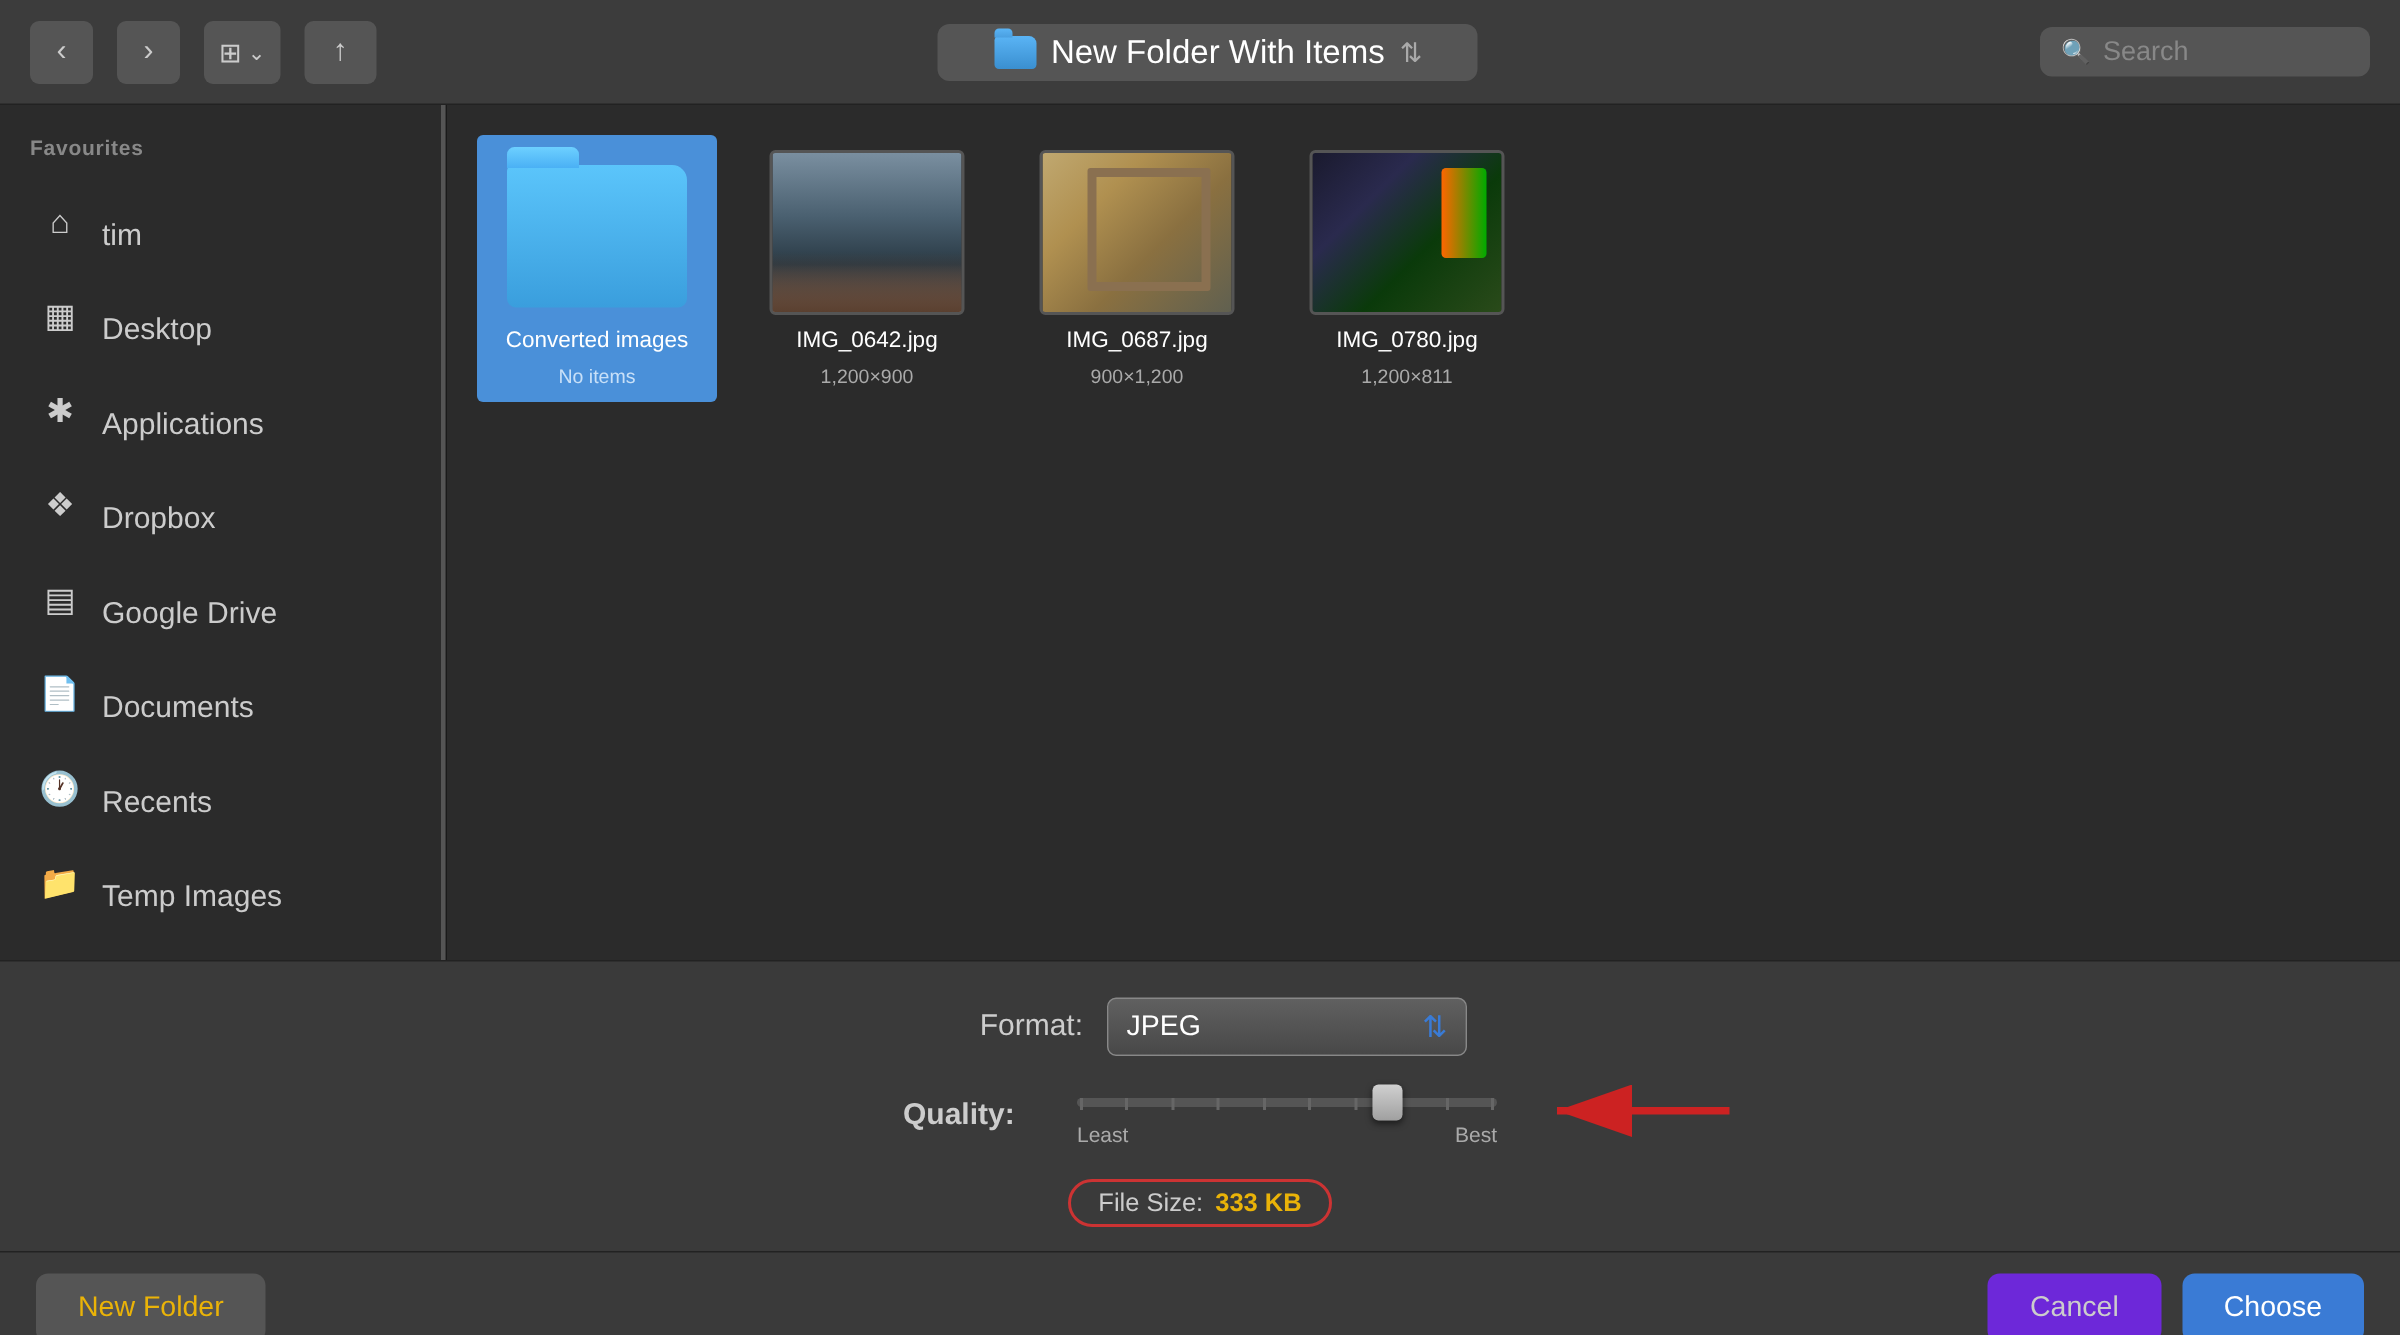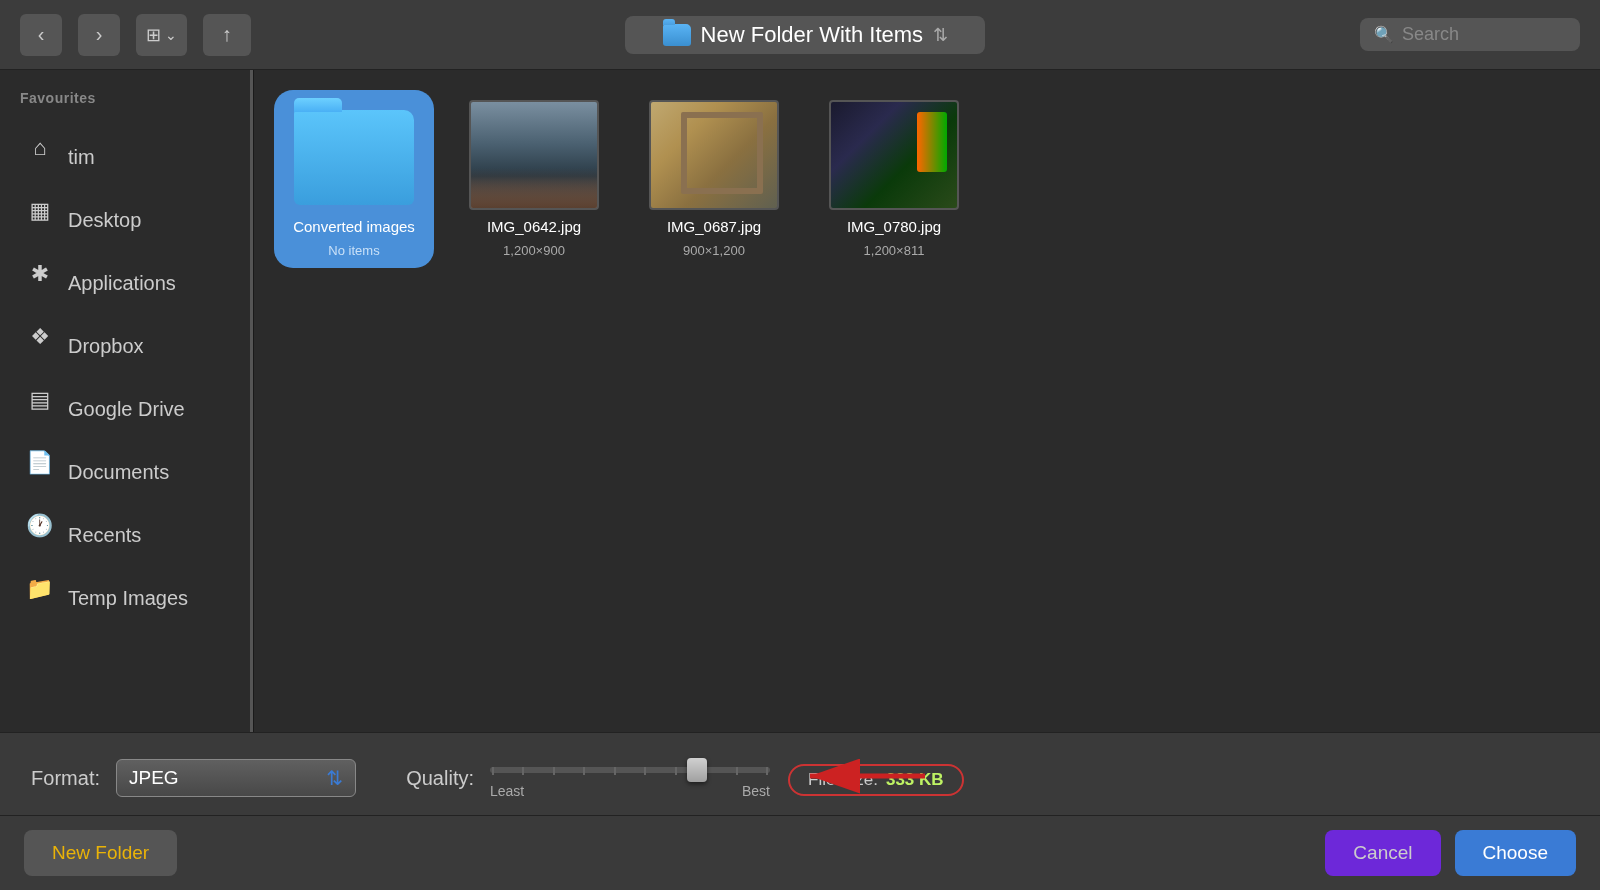--- a/index.html
+++ b/index.html
@@ -126,21 +126,21 @@
 
     
     .main-area {
       display: flex;
       flex: 1;
       background: #2b2b2b;
     }
 
     
     .sidebar {
-      width: 254px;
+      width: 298px;
       background: #2b2b2b;
       border-right: 1px solid #1a1a1a;
       padding: 20px 0;
       flex-shrink: 0;
       position: relative;
     }
     .sidebar-section-title {
       color: #888;
       font-size: 14px;
       font-weight: 600;
@@ -198,21 +198,21 @@
       flex-direction: column;
       align-items: center;
       gap: 8px;
       cursor: pointer;
       padding: 10px;
       border-radius: 8px;
       width: 160px;
     }
     .file-item.selected {
       background: #4a90d9;
-      border-radius: 19px;
+      border-radius: 4px;
     }
     .folder-thumb {
       width: 130px;
       height: 110px;
       position: relative;
     }
     .folder-thumb-icon {
       width: 120px;
       height: 95px;
       background: linear-gradient(180deg, #5bc5fb 0%, #3a9edd 100%);
@@ -288,21 +288,21 @@
 
     
     .bottom-panel {
       background: #3a3a3a;
       border-top: 1px solid #222;
       flex-shrink: 0;
     }
     .options-panel {
       padding: 24px 0 16px 0;
       display: flex;
-      flex-direction: row;
+      flex-direction: column;
       align-items: center;
       gap: 18px;
     }
     .format-row {
       display: flex;
       align-items: center;
       gap: 16px;
     }
     .format-label {
       color: #ccc;
@@ -330,23 +330,23 @@
     }
     .quality-row {
       display: flex;
       align-items: center;
       gap: 16px;
       position: relative;
     }
     .quality-label {
       color: #ccc;
       font-size: 20px;
-      font-weight: 400;
+      font-weight: 700;
       min-width: 100px;
-      text-align: right;
+      text-align: left;
     }
     .slider-container {
       width: 280px;
       position: relative;
     }
     .slider-track {
       width: 100%;
       height: 6px;
       background: #555;
       border-radius: 3px;
@@ -408,21 +408,21 @@
       padding: 4px 18px;
       display: flex;
       align-items: center;
       gap: 8px;
     }
     .filesize-label {
       color: #ccc;
       font-size: 17px;
     }
     .filesize-value {
-      color: #bef264;
+      color: #eab308;
       font-size: 17px;
       font-weight: 600;
     }
 
     
     .button-bar {
       display: flex;
       align-items: center;
       justify-content: space-between;
       padding: 14px 24px;

